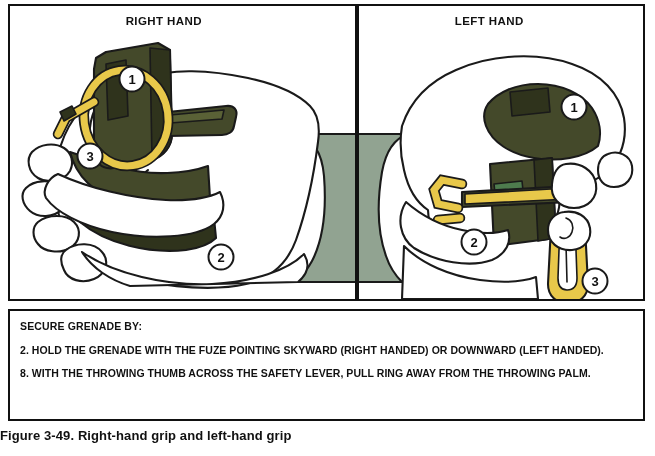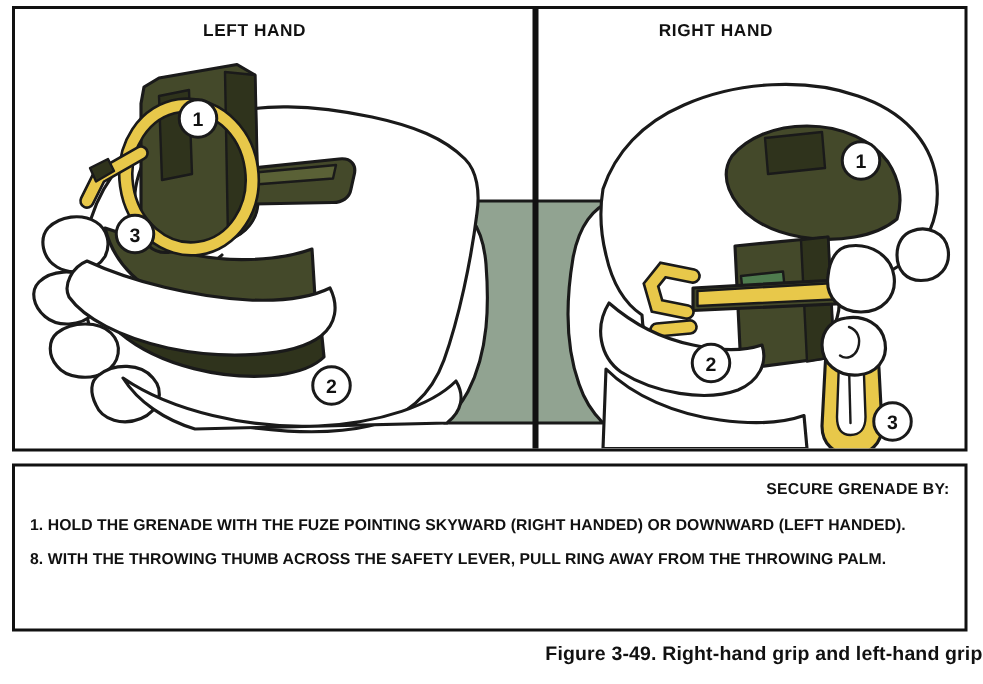--- a/index.html
+++ b/index.html
@@ -88,54 +88,53 @@
     box-sizing: border-box;
     background: #ffffff;
     padding: 9px 10px 0 10px;
   }
   .instr-heading {
     font-size: 10.5px;
     font-weight: bold;
     letter-spacing: 0.15px;
     margin: 0 0 12px 0;
     color: #111111;
-    text-align: right;
   }
   .instr-line {
     font-size: 10.5px;
     font-weight: bold;
     letter-spacing: 0.05px;
     margin: 0 0 11px 0;
     color: #111111;
     white-space: nowrap;
   }
 
   
   .caption {
     position: absolute;
     left: 0;
     top: 428px;
     width: 655px;
-    text-align: right;
+    text-align: left;
     font-size: 13px;
     font-weight: bold;
     color: #111111;
     letter-spacing: 0.1px;
   }
 </style>
 </head>
 <body>
 
 <div id="figure-root">
 
   <div class="illus-panel">
 
     <div class="panel-headers">
+      <div class="panel-header right-col">RIGHT HAND</div>
       <div class="panel-header left-col">LEFT HAND</div>
-      <div class="panel-header right-col">RIGHT HAND</div>
     </div>
 
     <svg class="art" viewBox="0 0 633 293" preserveAspectRatio="none">
 
       <defs>
         <style>
           .ol   { stroke:#1a1a1a; stroke-width:2.1; stroke-linejoin:round; stroke-linecap:round; }
           .olth { stroke:#1a1a1a; stroke-width:1.6; stroke-linejoin:round; stroke-linecap:round; }
           .skin { fill:#ffffff; }
           .gren { fill:#44492a; }
@@ -390,19 +389,19 @@
           <text x="585" y="280" text-anchor="middle" font-family="Liberation Sans, sans-serif" font-size="13" font-weight="bold" fill="#111111">3</text>
         </g>
       </g>
     </svg>
 
     <div class="divider"></div>
   </div>
 
   <div class="text-panel">
     <p class="instr-heading">SECURE GRENADE BY:</p>
-    <p class="instr-line">1. HOLD THE GRENADE WITH THE FUZE POINTING SKYWARD (RIGHT HANDED) OR DOWNWARD (LEFT HANDED).</p>
+    <p class="instr-line">2. HOLD THE GRENADE WITH THE FUZE POINTING SKYWARD (RIGHT HANDED) OR DOWNWARD (LEFT HANDED).</p>
     <p class="instr-line">8. WITH THE THROWING THUMB ACROSS THE SAFETY LEVER, PULL RING AWAY FROM THE THROWING PALM.</p>
   </div>
 
   <div class="caption">Figure 3-49. Right-hand grip and left-hand grip</div>
 
 </div>
 
 </body></html>

